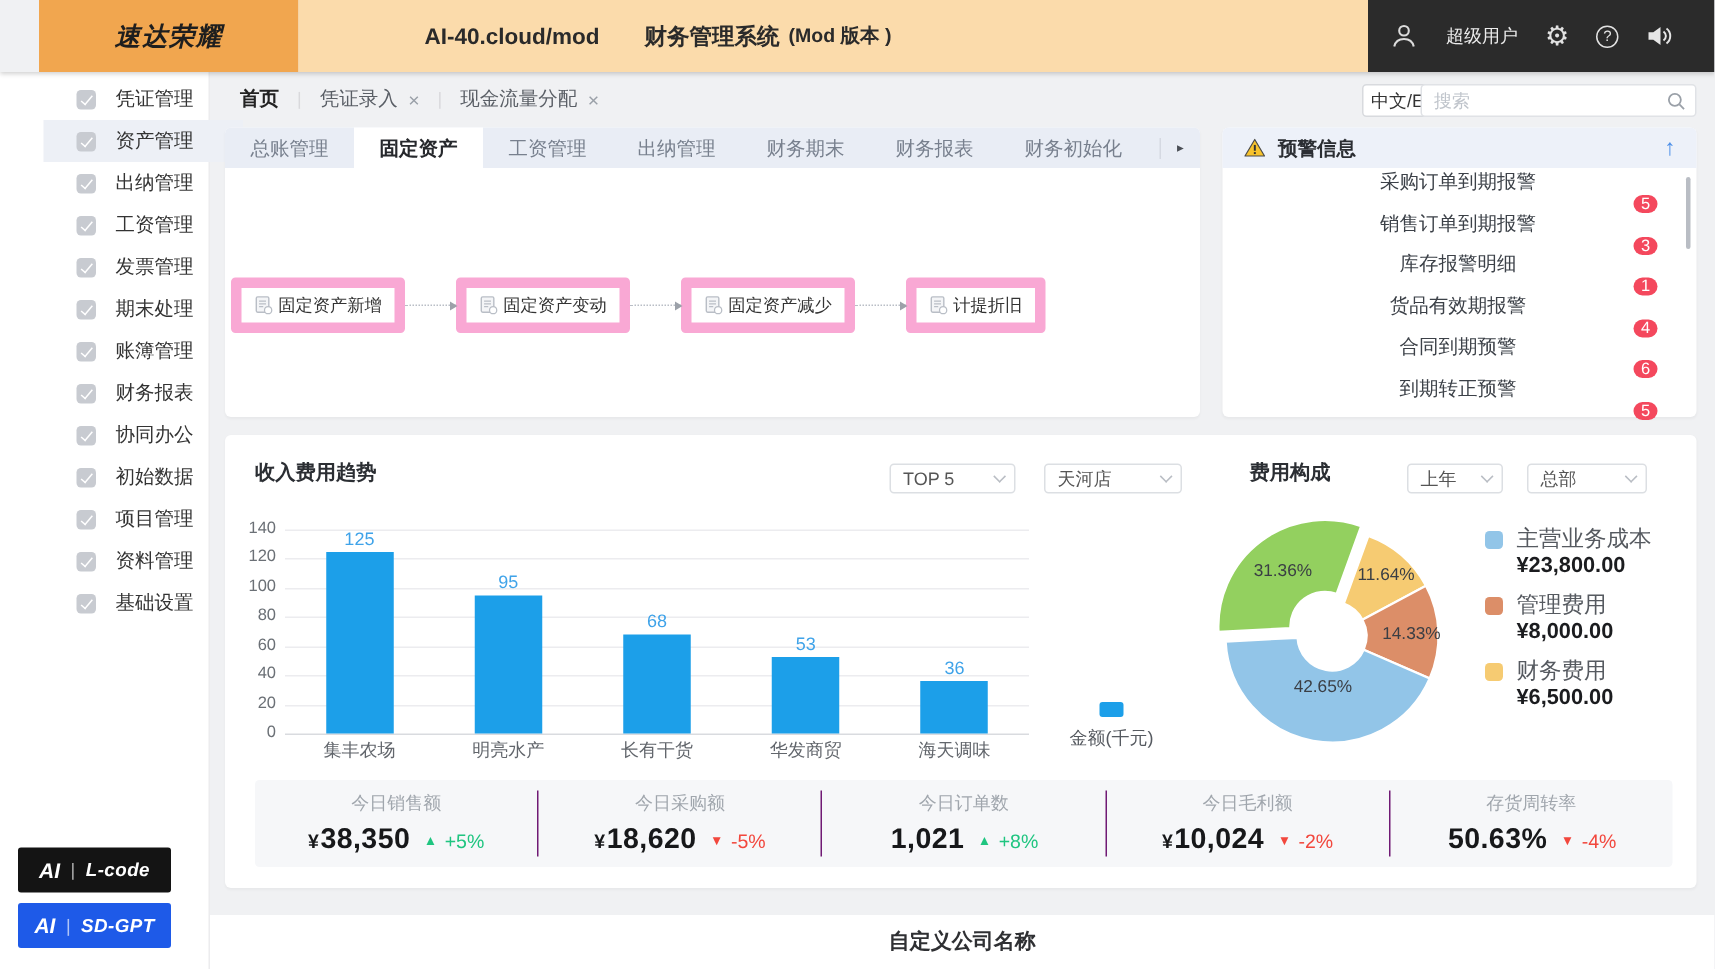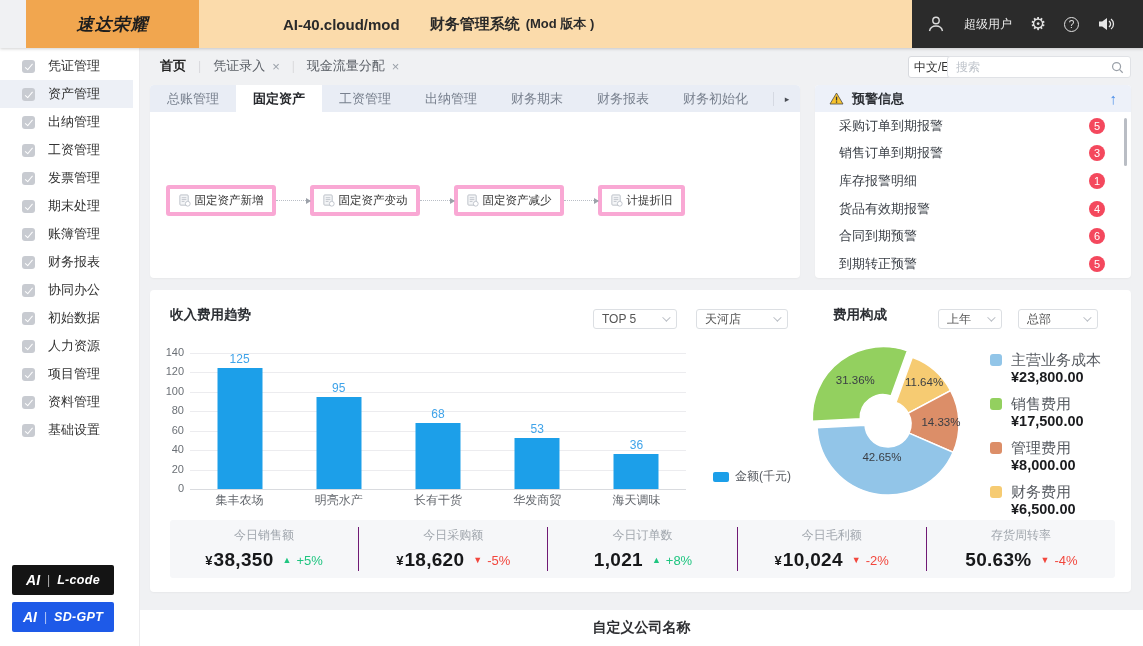--- a/index.html
+++ b/index.html
@@ -18,21 +18,21 @@
   .app-edition { margin-left:6px; font-size:13px; font-weight:bold; color:#2A2A2A; }
   .topbar-right { width:231px; background:#2B2B2B; display:flex; align-items:center; gap:18px; padding:0 14px; }
   .user-name { font-size:12px; color:#ECECEC; }
   .gear-glyph { font-size:18px; color:#E2E2E2; line-height:1; cursor:pointer; }
   .q-icon { width:15px; height:15px; border:1.3px solid #E2E2E2; border-radius:50%; color:#E2E2E2;
     font-size:10px; display:flex; align-items:center; justify-content:center; cursor:pointer; }
 
   
   .sidebar { position:absolute; left:0; top:48px; width:140px; height:598px; background:#fff;
     border-right:1px solid #ECECEE; padding-top:4px; }
-  .side-item { position:relative; width:133px; height:28px; display:flex; align-items:center; cursor:pointer; }
+  .side-item { position:relative; width:133px; height:28px; display:flex; align-items:center; cursor:pointer;margin-left:29px; }
   .side-item.active { background:#EDF0F6; }
   .cbx { position:absolute; left:22px; width:13px; height:13px; background:#C8CBD1; border-radius:3px; }
   .cbx::after { content:""; position:absolute; left:4.5px; top:2px; width:3px; height:6.5px;
     border:solid #fff; border-width:0 1.5px 1.5px 0; transform:rotate(40deg); }
   .side-label { margin-left:48px; font-size:13px; color:#333; }
   .ai-badge { position:absolute; left:12px; width:102px; height:30px; border-radius:2px; color:#fff;
     display:flex; align-items:center; justify-content:center; cursor:pointer; }
   .ai-badge .pfx { font-size:14px; font-weight:bold; font-style:italic; }
   .ai-badge .sep { margin:0 7px; opacity:.65; font-size:12px; }
   .ai-badge .lbl { font-size:12.5px; font-weight:bold; font-style:italic; letter-spacing:.3px; }
@@ -58,32 +58,32 @@
 
   .panel { position:absolute; background:#fff; border-radius:4px; box-shadow:0 1px 2px rgba(0,0,0,.04); }
   .module-panel { left:10px; top:37px; width:650px; height:193px; }
   .tabbar { height:27px; background:#E9EDF5; border-radius:4px 4px 0 0; display:flex; align-items:stretch; }
   .mtab { padding:0 17px; font-size:13px; color:#78808E; display:flex; align-items:center; cursor:pointer; }
   .mtab.active { background:#fff; color:#26282C; font-weight:bold; }
   .tab-div { width:1px; height:14px; background:#D5D9E2; align-self:center; margin-left:auto; }
   .tab-more { width:26px; display:flex; align-items:center; justify-content:center; font-size:9px; color:#4A4E55; cursor:pointer; }
   .flow-row { position:absolute; left:0; top:100px; width:650px; display:flex; align-items:center;
     justify-content:center; padding-right:100px; }
-  .flow-box { display:flex; align-items:center; gap:4px; border:4px solid #f9a8d4; border-radius:3px;
+  .flow-box { display:flex; align-items:center; gap:4px; border:7px solid #f9a8d4; border-radius:3px;
     padding:4px 8px; font-size:11.5px; color:#333; background:#fff; cursor:pointer; white-space:nowrap; }
   .flow-arrow { width:34px; height:0; border-top:1px dotted #B9BEC6; position:relative; }
   .flow-arrow::after { content:""; position:absolute; right:-1px; top:-3.5px; border-left:5px solid #9CA1A9;
     border-top:3.5px solid transparent; border-bottom:3.5px solid transparent; }
 
   .alert-panel { left:675px; top:37px; width:316px; height:193px; }
   .alert-head { height:27px; background:#EDF1F9; border-radius:4px 4px 0 0; display:flex; align-items:center; padding:0 14px; }
   .alert-title { margin-left:8px; font-size:13px; font-weight:bold; color:#2B2E33; }
   .alert-collapse { margin-left:auto; color:#4C8FE8; font-size:15px; font-weight:bold; cursor:pointer; }
   .alert-list { position:relative; }
-  .alert-row { height:27.6px; display:flex; align-items:center; padding:0 26px 0 24px; cursor:pointer; }
+  .alert-row { height:27.6px; display:flex; align-items:center; padding:0 26px 0 24px; cursor:pointer;flex-direction:column; }
   .alert-label { font-size:13px; color:#3C4148; }
   .alert-count { margin-left:auto; min-width:16px; height:16px; border-radius:8px; background:#F4485D;
     color:#fff; font-size:11px; display:flex; align-items:center; justify-content:center; padding:0 2px; }
   .alert-scrollbar { position:absolute; right:4px; top:6px; width:3px; height:48px; background:#B9BDC4; border-radius:2px; }
 
   .bottom-panel { left:10px; top:242px; width:981px; height:302px; }
   .chart-title { position:absolute; font-size:13.5px; font-weight:bold; color:#2B2E33; }
   .ct-left { left:20px; top:16px; }
   .ct-right { left:683px; top:16px; }
   .select { position:absolute; height:20px; border:1px solid #DCDFE3; border-radius:3px; background:#fff;
@@ -97,21 +97,21 @@
 
   .y-axis { position:absolute; left:0; top:63px; width:34px; height:136px; }
   .y-label { position:absolute; right:0; width:34px; text-align:right; font-size:11px; color:#6B7076; }
   .bar-plot { position:absolute; left:40px; top:63px; width:496px; height:136px; }
   .gridline { position:absolute; left:0; width:496px; height:1px; background:#ECECEF; }
   .gridline.baseline { background:#D9DBDF; }
   .bar-slot { position:absolute; top:0; height:136px; }
   .bar { position:absolute; bottom:0; left:50%; transform:translateX(-50%); width:45px; }
   .bar-value { position:absolute; left:0; width:100%; text-align:center; font-size:12px; color:#3FA3E9; }
   .x-label { position:absolute; left:0; bottom:-20px; width:100%; text-align:center; font-size:12px; color:#62666C; }
-  .bar-legend { position:absolute; left:563px; top:178px; display:flex; align-items:center; gap:6px; }
+  .bar-legend { position:absolute; left:563px; top:178px; display:flex; align-items:center; gap:6px;flex-direction:column; }
   .bar-legend .swatch { width:16px; height:10px; border-radius:2px; }
   .bar-legend .txt { font-size:12px; color:#565A60; }
 
   .pie-svg { position:absolute; left:653px; top:49px; }
   .pie-label { font-size:11.5px; fill:#3A3E44; font-family:"Liberation Sans","DejaVu Sans",sans-serif; }
   .pie-legend { position:absolute; left:840px; top:62px; }
   .pie-item { display:flex; margin-bottom:9px; }
   .pie-swatch { width:12px; height:12px; border-radius:3px; margin-right:9px; margin-top:2px; }
   .pie-name { font-size:15px; color:#565A60; line-height:16px; }
   .pie-amount { font-size:14.5px; font-weight:bold; color:#1B1C1F; line-height:19px; }
@@ -197,24 +197,20 @@
         <span class="cbx"></span>
         <span class="side-label">财务报表</span>
       </div>
     <div class="side-item">
         <span class="cbx"></span>
         <span class="side-label">协同办公</span>
       </div>
     <div class="side-item">
         <span class="cbx"></span>
         <span class="side-label">初始数据</span>
-      </div>
-    <div class="side-item">
-        <span class="cbx"></span>
-        <span class="side-label">人力资源</span>
       </div>
     <div class="side-item">
         <span class="cbx"></span>
         <span class="side-label">项目管理</span>
       </div>
     <div class="side-item">
         <span class="cbx"></span>
         <span class="side-label">资料管理</span>
       </div>
     <div class="side-item">
@@ -429,27 +425,20 @@
         </svg>
       <div class="pie-legend">
         <div class="pie-item">
           <span class="pie-swatch" style="background: rgb(146, 197, 232);"></span>
           <span>
               <div class="pie-name">主营业务成本</div>
               <div class="pie-amount">¥23,800.00</div>
             </span>
         </div>
         <div class="pie-item">
-          <span class="pie-swatch" style="background: rgb(147, 208, 95);"></span>
-          <span>
-              <div class="pie-name">销售费用</div>
-              <div class="pie-amount">¥17,500.00</div>
-            </span>
-        </div>
-        <div class="pie-item">
           <span class="pie-swatch" style="background: rgb(220, 142, 104);"></span>
           <span>
               <div class="pie-name">管理费用</div>
               <div class="pie-amount">¥8,000.00</div>
             </span>
         </div>
         <div class="pie-item">
           <span class="pie-swatch" style="background: rgb(246, 203, 114);"></span>
           <span>
               <div class="pie-name">财务费用</div>

